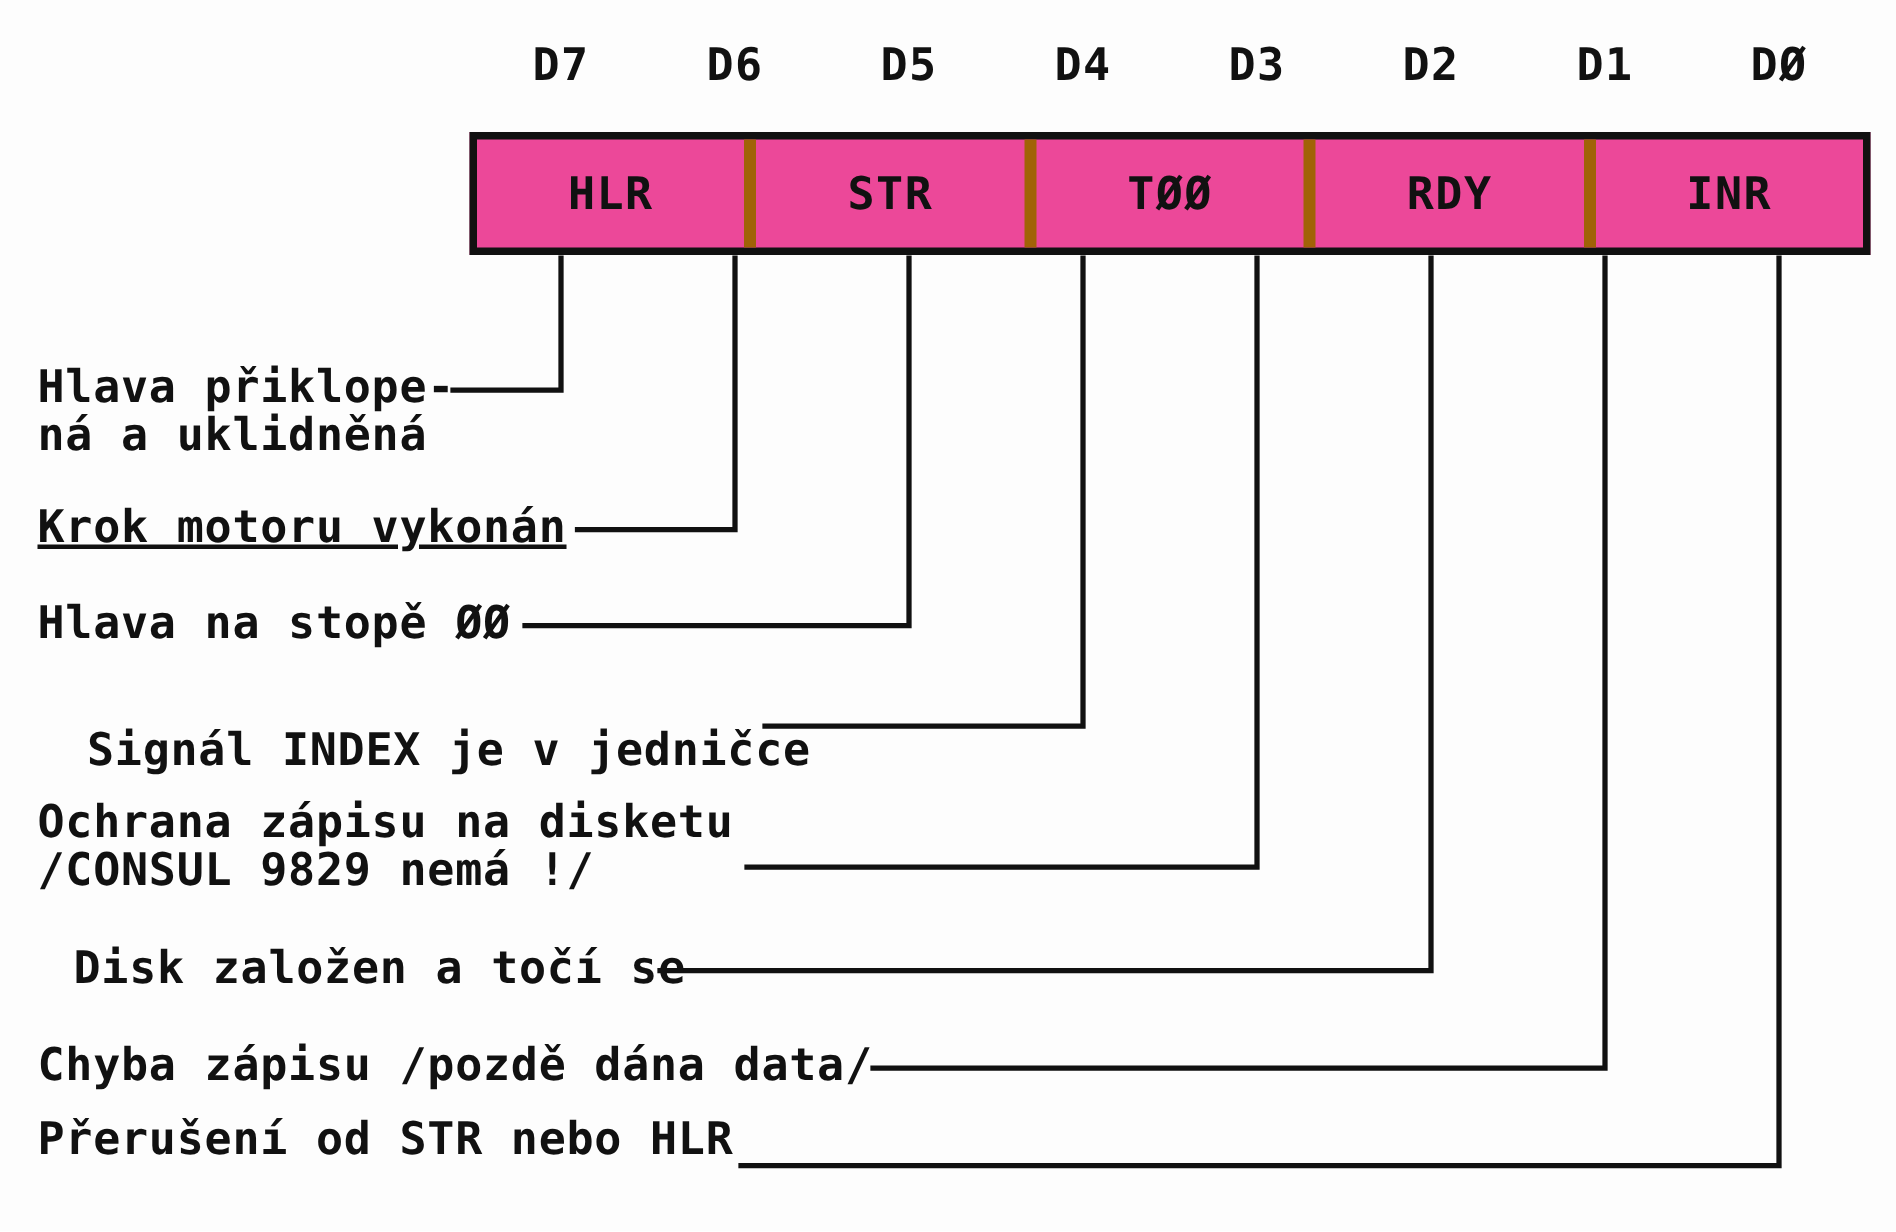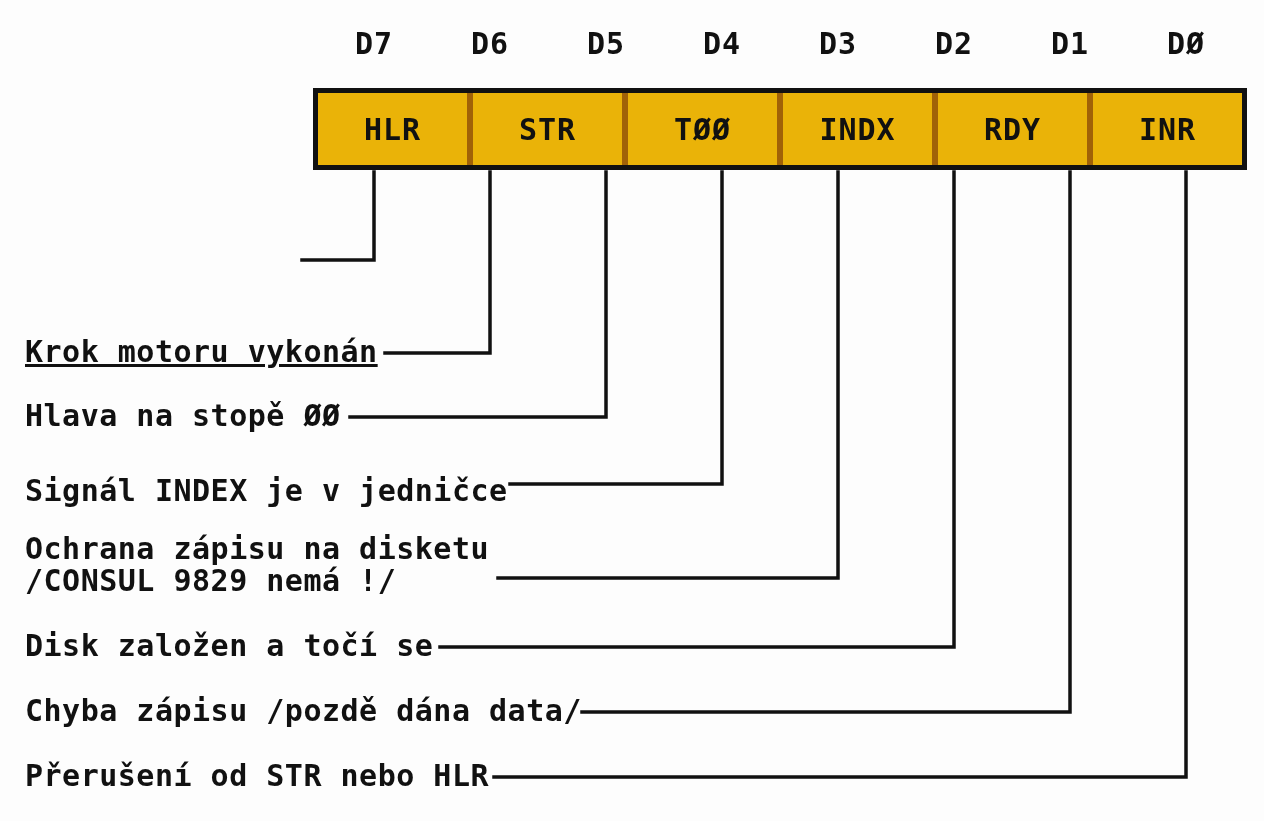--- a/index.html
+++ b/index.html
@@ -32,28 +32,28 @@
   
   .register {
     position: absolute;
     left: 313px;
     top: 88px;
     width: 934px;
     height: 82px;
     border: 5px solid #111111;
     box-sizing: border-box;
     display: flex;
-    background: #eab308;
+    background: #ec4899;
   }
   .bit-cell {
     flex: 1 1 0;
     display: flex;
     align-items: center;
     justify-content: center;
-    border-left: 6px solid #a16207;
+    border-left: 8px solid #a16207;
     font-size: 30px;
     letter-spacing: 1px;
     white-space: nowrap;
   }
   .bit-cell:first-child {
     border-left: none;
   }
 
   
   .connectors {
@@ -79,60 +79,63 @@
     font-size: 30px;
     line-height: 32px;
     letter-spacing: 0.5px;
     white-space: nowrap;
   }
   .desc span { display: block; }
 
   .desc-d7 { top: 243px; }
   .desc-d6 { top: 336px; text-decoration: underline; }
   .desc-d5 { top: 400px; }
-  .desc-d4 { top: 475px; }
+  .desc-d4 { top: 485px; margin-left: 33px; }
   .desc-d3 { top: 533px; }
-  .desc-d2 { top: 630px; }
+  .desc-d2 { top: 630px; margin-left: 24px; }
   .desc-d1 { top: 695px; }
-  .desc-d0 { top: 760px; text-align: right; }
+  .desc-d0 { top: 744px; text-align: right; }
 </style>
 </head>
 <body>
 
 <div class="page">
 
   <span class="d-label" style="left:374px">D7</span>
   <span class="d-label" style="left:490px">D6</span>
   <span class="d-label" style="left:606px">D5</span>
   <span class="d-label" style="left:722px">D4</span>
   <span class="d-label" style="left:838px">D3</span>
   <span class="d-label" style="left:954px">D2</span>
   <span class="d-label" style="left:1070px">D1</span>
   <span class="d-label" style="left:1186px">DØ</span>
 
   <div class="register">
     <div class="bit-cell">HLR</div>
     <div class="bit-cell">STR</div>
     <div class="bit-cell">TØØ</div>
-    <div class="bit-cell">INDX</div>
     <div class="bit-cell">RDY</div>
     <div class="bit-cell">INR</div>
   </div>
 
   <svg class="connectors" viewBox="0 0 1264 821" aria-hidden="true">
     <polyline points="302,260 374,260 374,172"></polyline>
     <polyline points="385,353 490,353 490,172"></polyline>
     <polyline points="350,417 606,417 606,172"></polyline>
     <polyline points="510,484 722,484 722,172"></polyline>
     <polyline points="498,578 838,578 838,172"></polyline>
     <polyline points="440,647 954,647 954,172"></polyline>
     <polyline points="582,712 1070,712 1070,172"></polyline>
     <polyline points="494,777 1186,777 1186,172"></polyline>
   </svg>
 
+  <div class="desc desc-d7">
+    <span>Hlava přiklope-</span>
+    <span>ná a uklidněná</span>
+  </div>
 
   <div class="desc desc-d6">
     <span>Krok motoru vykonán</span>
   </div>
 
   <div class="desc desc-d5">
     <span>Hlava na stopě ØØ</span>
   </div>
 
   <div class="desc desc-d4">

